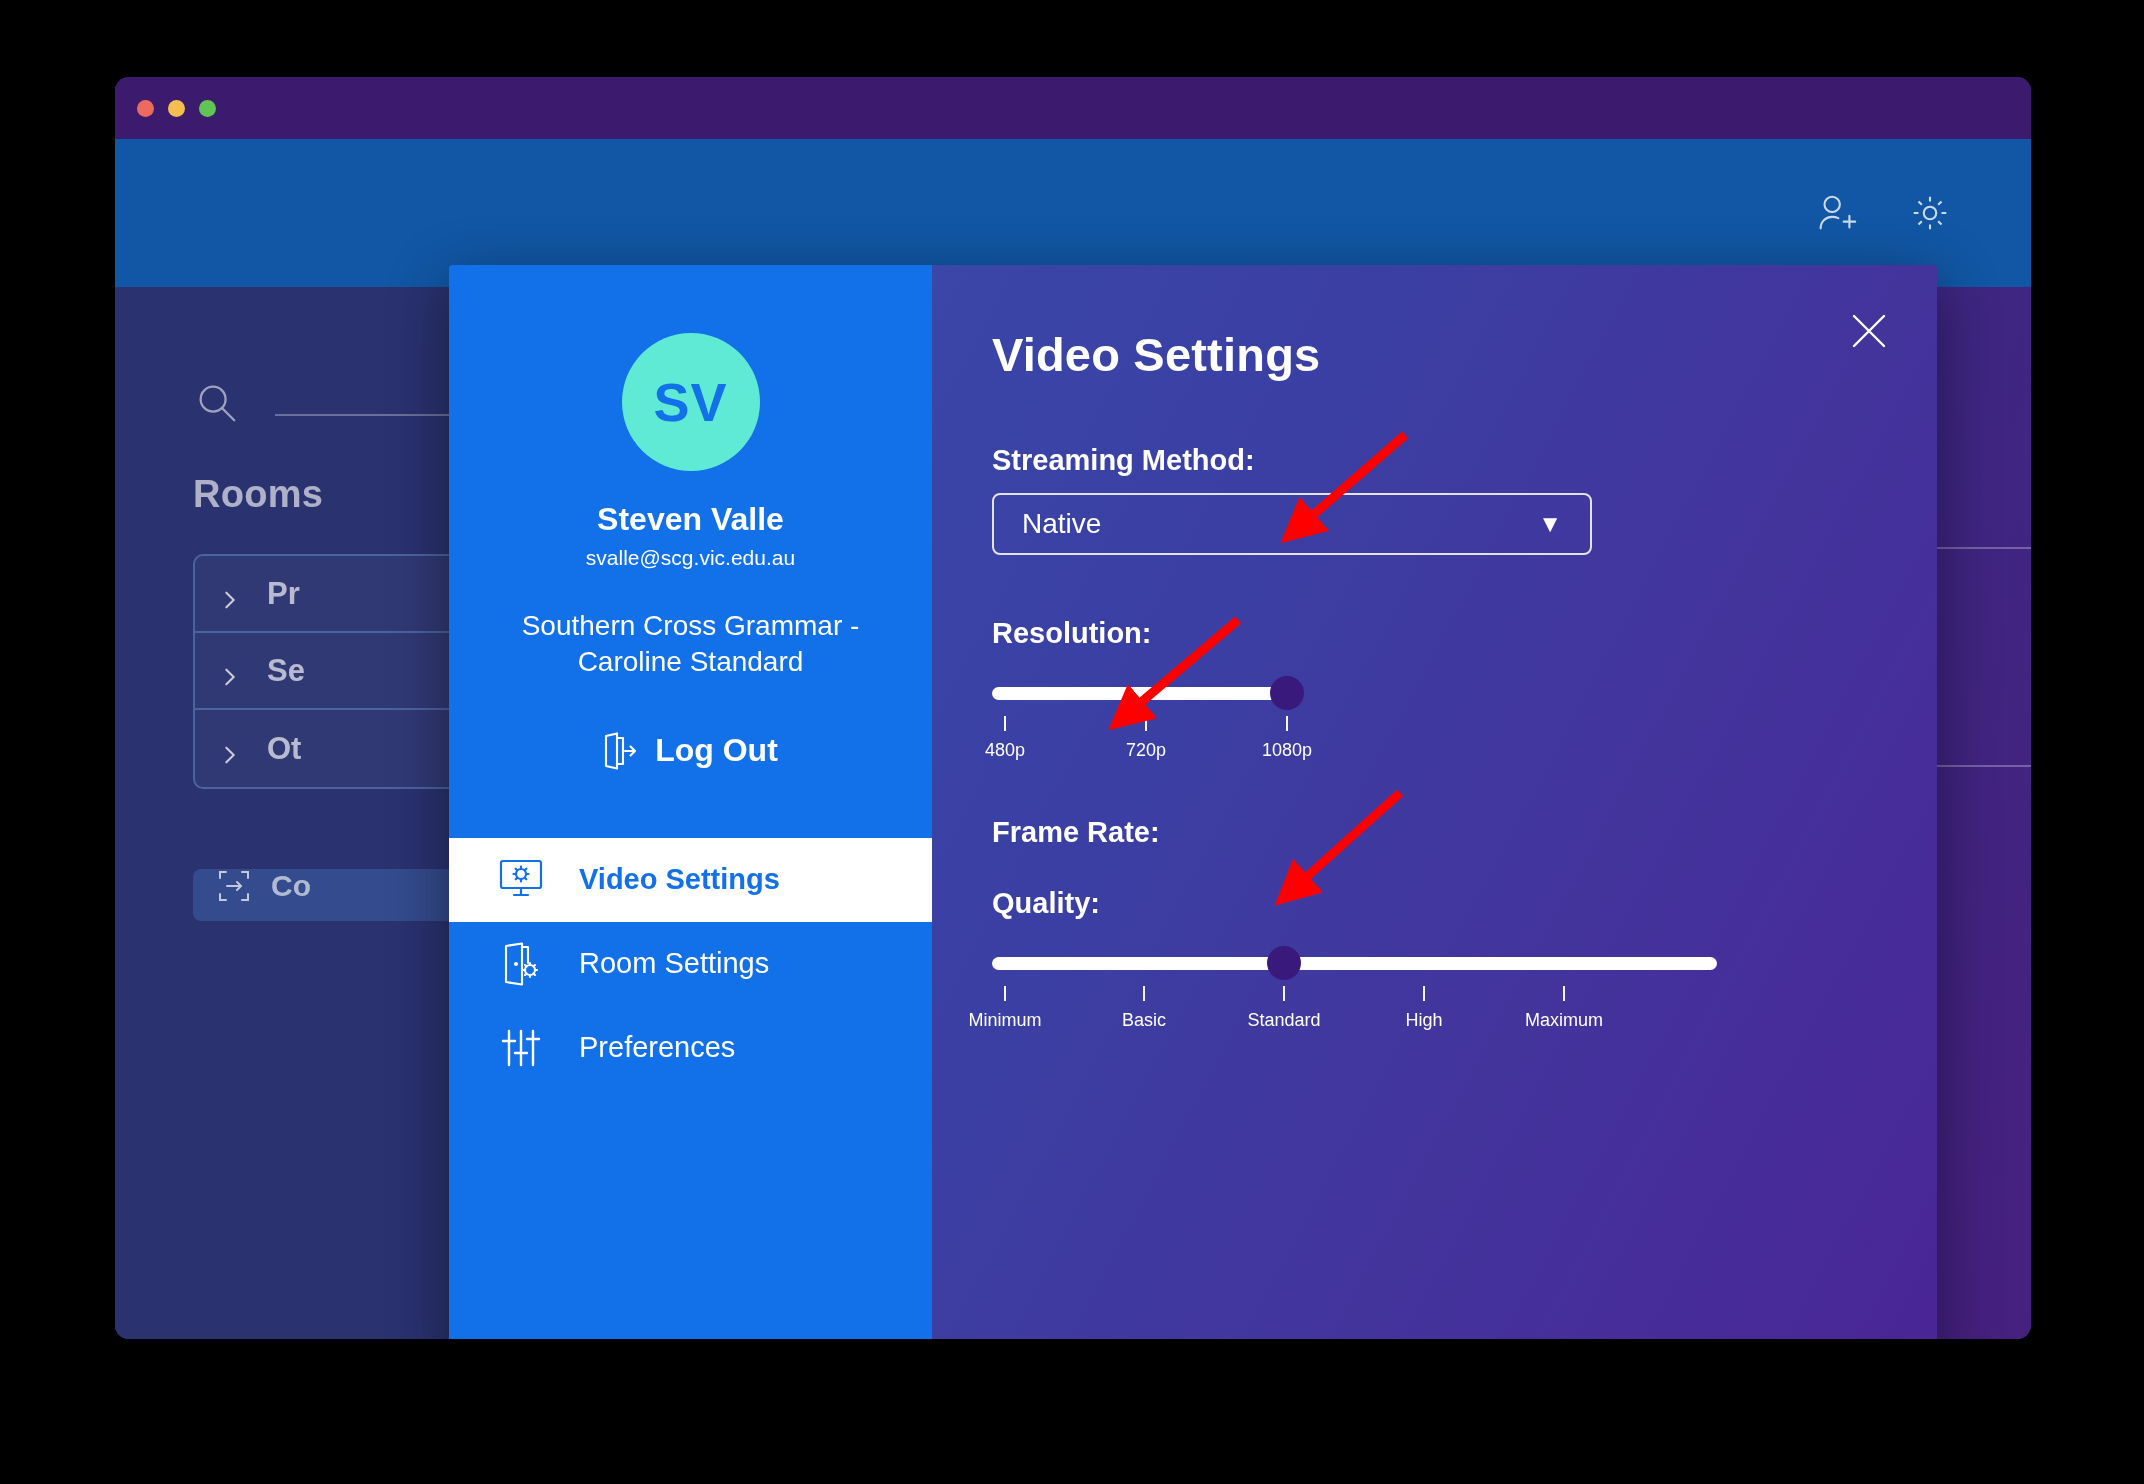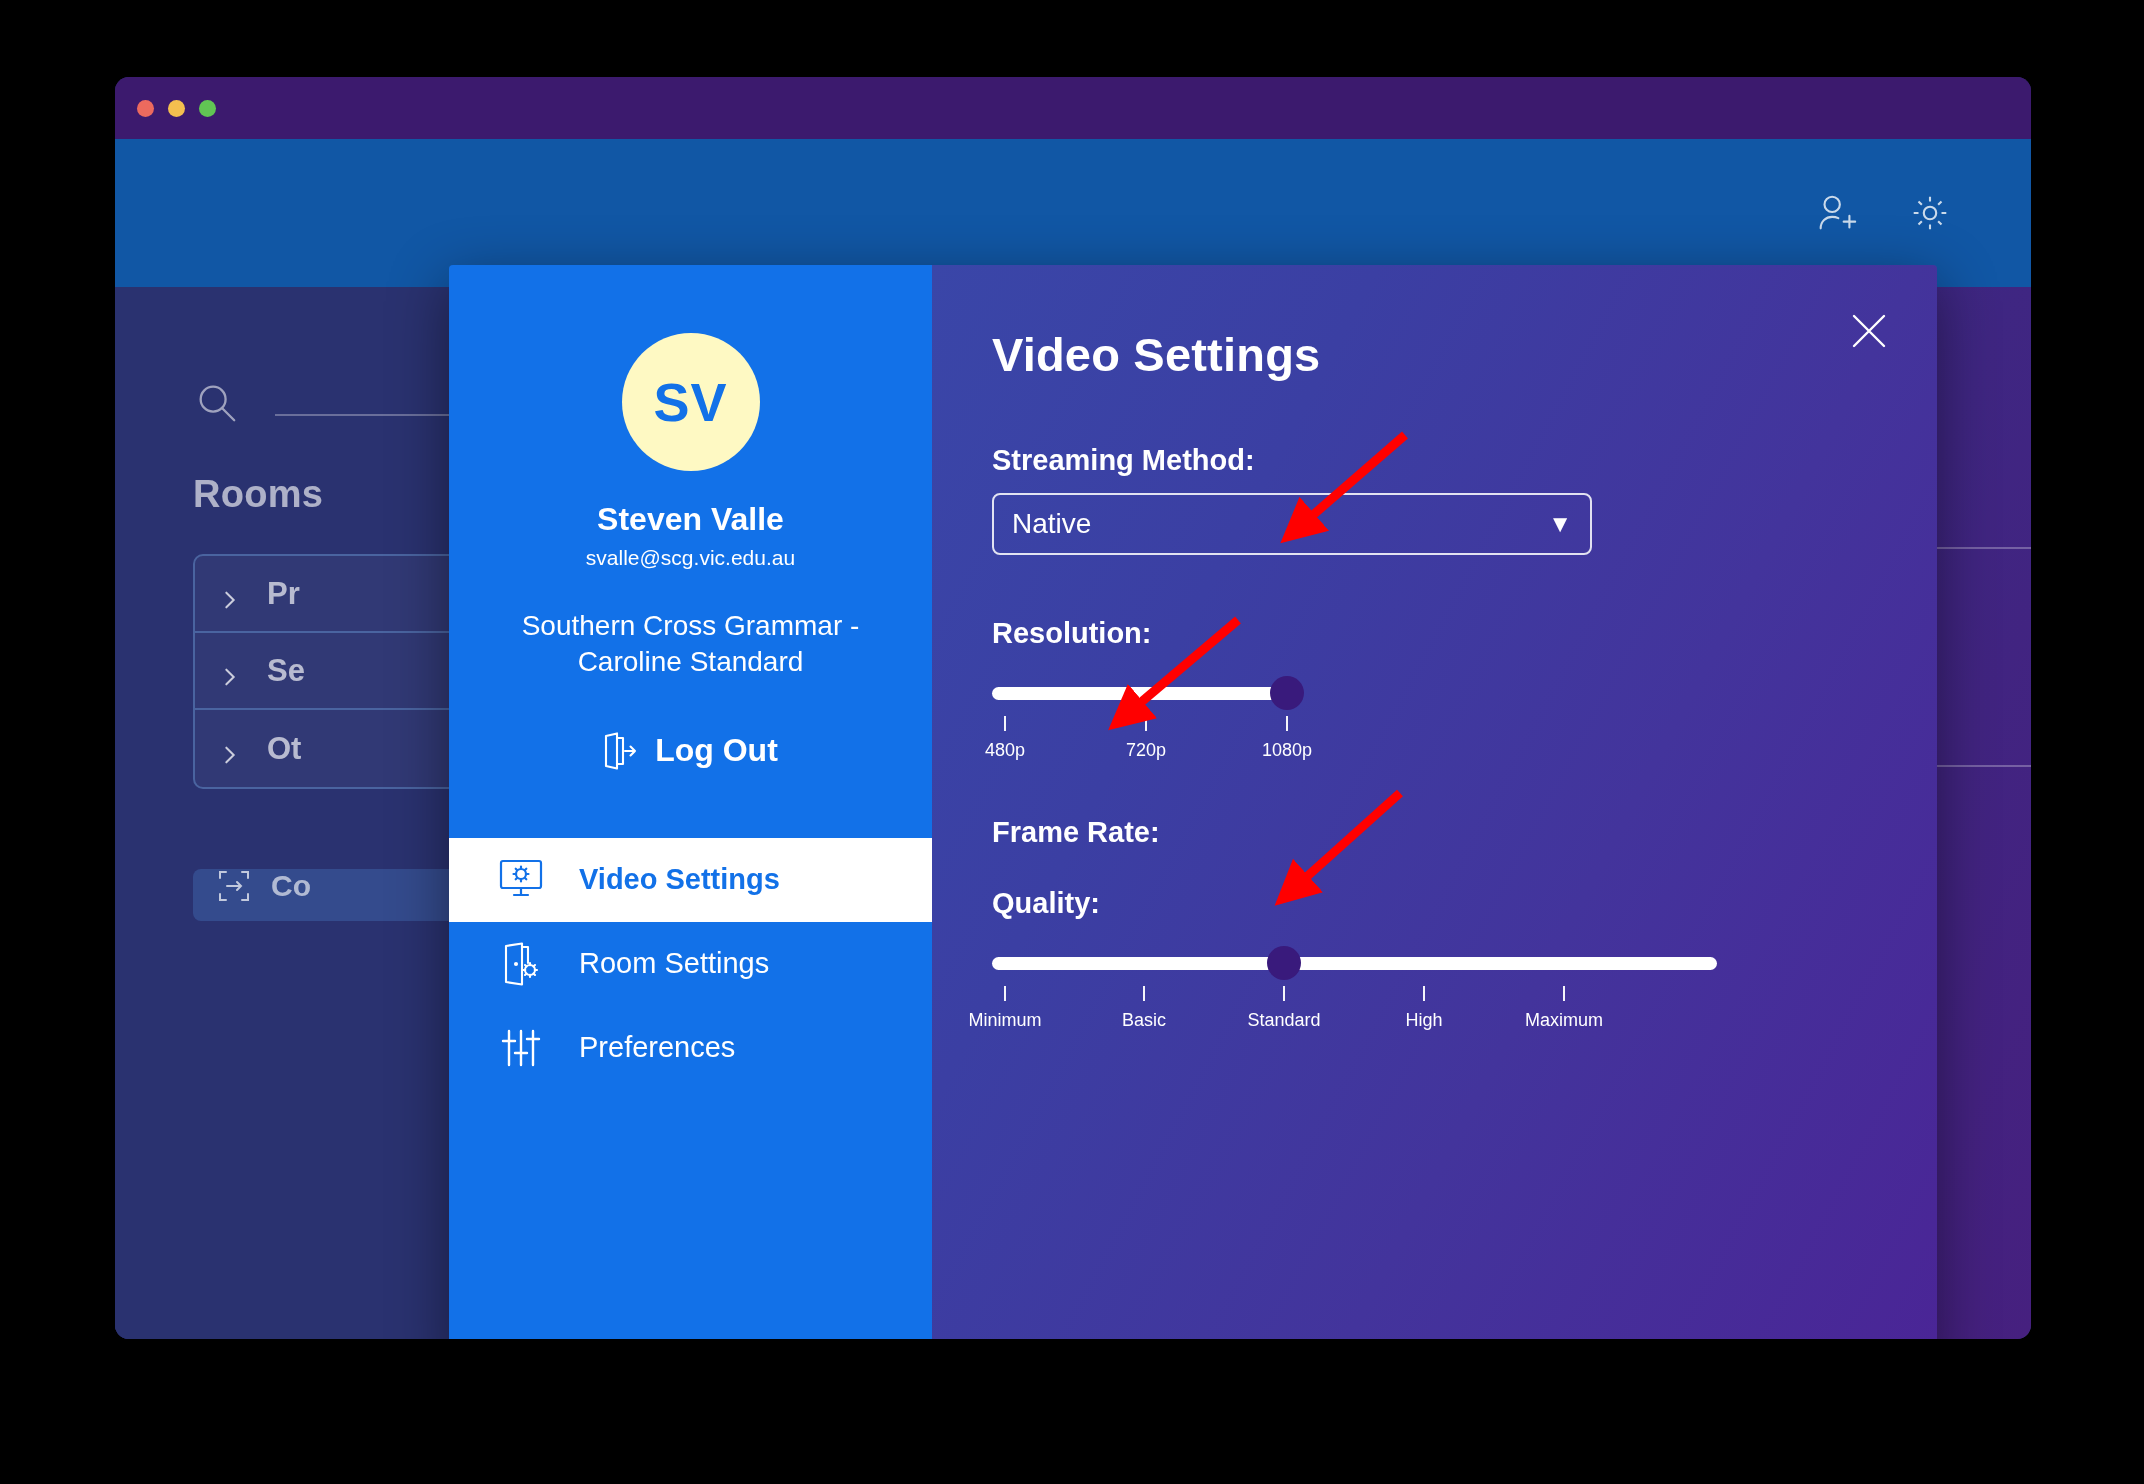--- a/index.html
+++ b/index.html
@@ -99,21 +99,21 @@
     border-radius: 4px;
     overflow: hidden;
     box-shadow: 0 16px 60px rgba(0,0,0,.45);
   }
   .modal-side {
     width: 483px; background: #1271e8;
     position: relative; display:flex; flex-direction: column; align-items:center;
   }
   .avatar {
     margin-top: 68px; width: 138px; height: 138px; border-radius: 50%;
-    background: #fef9c3; color: #1271e8;
+    background: #5eead4; color: #1271e8;
     display:flex; align-items:center; justify-content:center;
     font-size: 54px; font-weight: bold; letter-spacing: 1px;
   }
   .user-name { margin-top: 30px; font-size: 32px; font-weight: bold; color:#fff; }
   .user-email { margin-top: 8px; font-size: 21px; color:#fff; }
   .user-org { margin-top: 38px; font-size: 28px; color:#fff; text-align:center; line-height: 1.28; }
   .logout {
     margin-top: 52px; display:flex; align-items:center; gap: 18px;
     color:#fff; font-size: 32px; font-weight: bold;
   }
@@ -147,21 +147,21 @@
     position:absolute; right: 46px; top: 44px;
     width: 44px; height: 44px; cursor:pointer;
   }
   .close-btn svg { width:100%; height:100%; }
   .modal-title { font-size: 47px; font-weight: bold; color:#fff; letter-spacing: .2px; }
 
   .field-label { margin-top: 62px; font-size: 29px; font-weight:bold; color:#fff; }
   .select-box {
     margin-top: 16px; width: 600px; height: 62px;
     border: 2px solid rgba(255,255,255,.85); border-radius: 8px;
-    display:flex; align-items:center; padding: 0 18px;
+    display:flex; align-items:center; padding: 0 28px;
     color:#fff; font-size: 28px;
   }
   .select-caret { margin-left:auto; font-size: 24px; line-height:1; }
 
   
   .slider-block { margin-top: 26px; }
   .slider-wrap { position: relative; height: 34px; }
   .track {
     position:absolute; left:0; top: 11px; height: 13px;
     background:#fff; border-radius: 7px;

